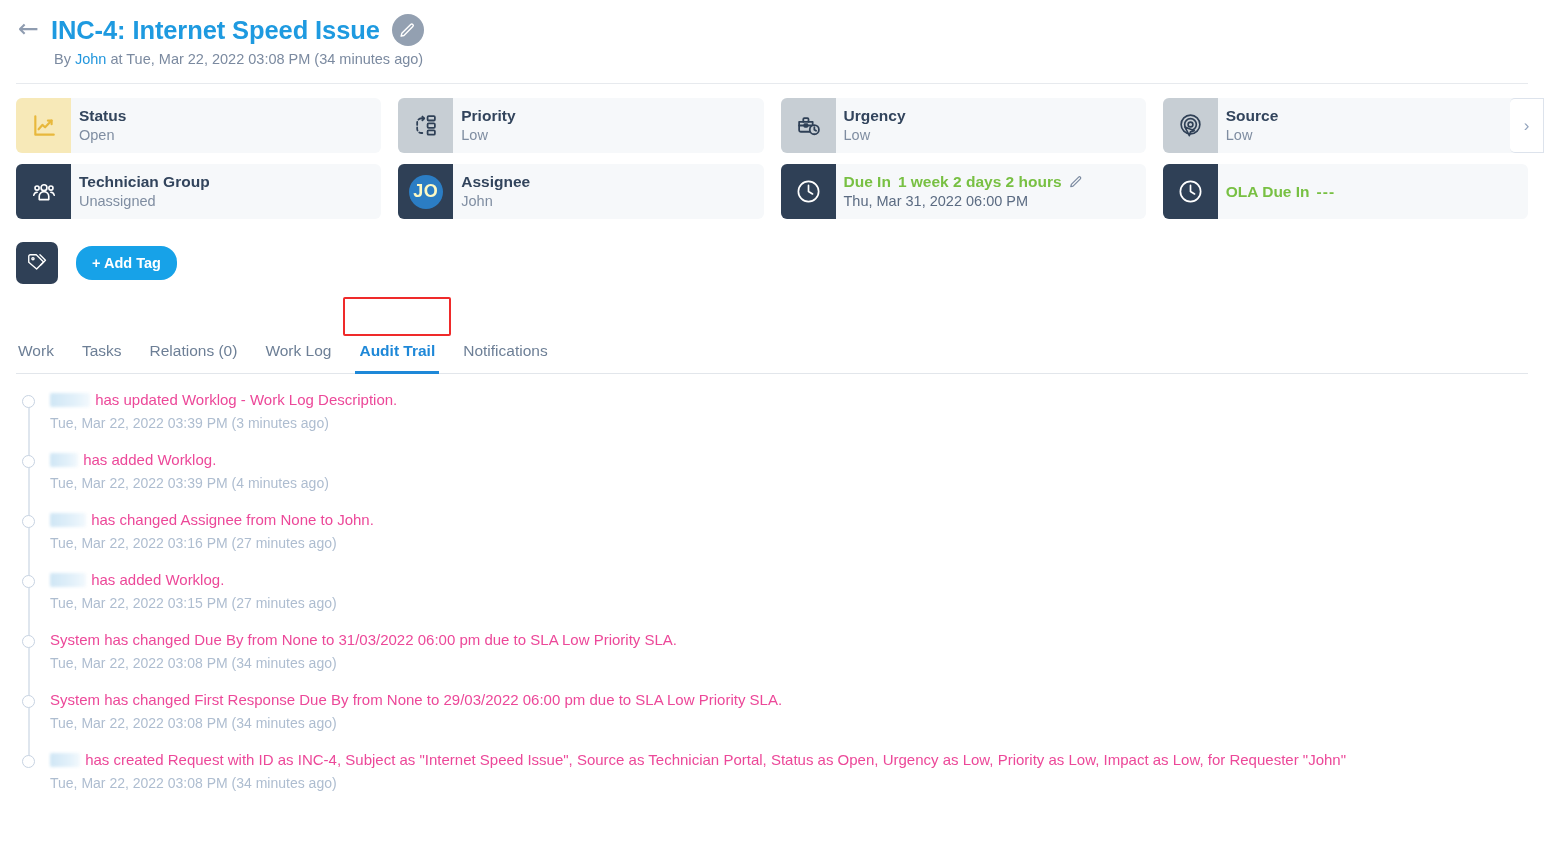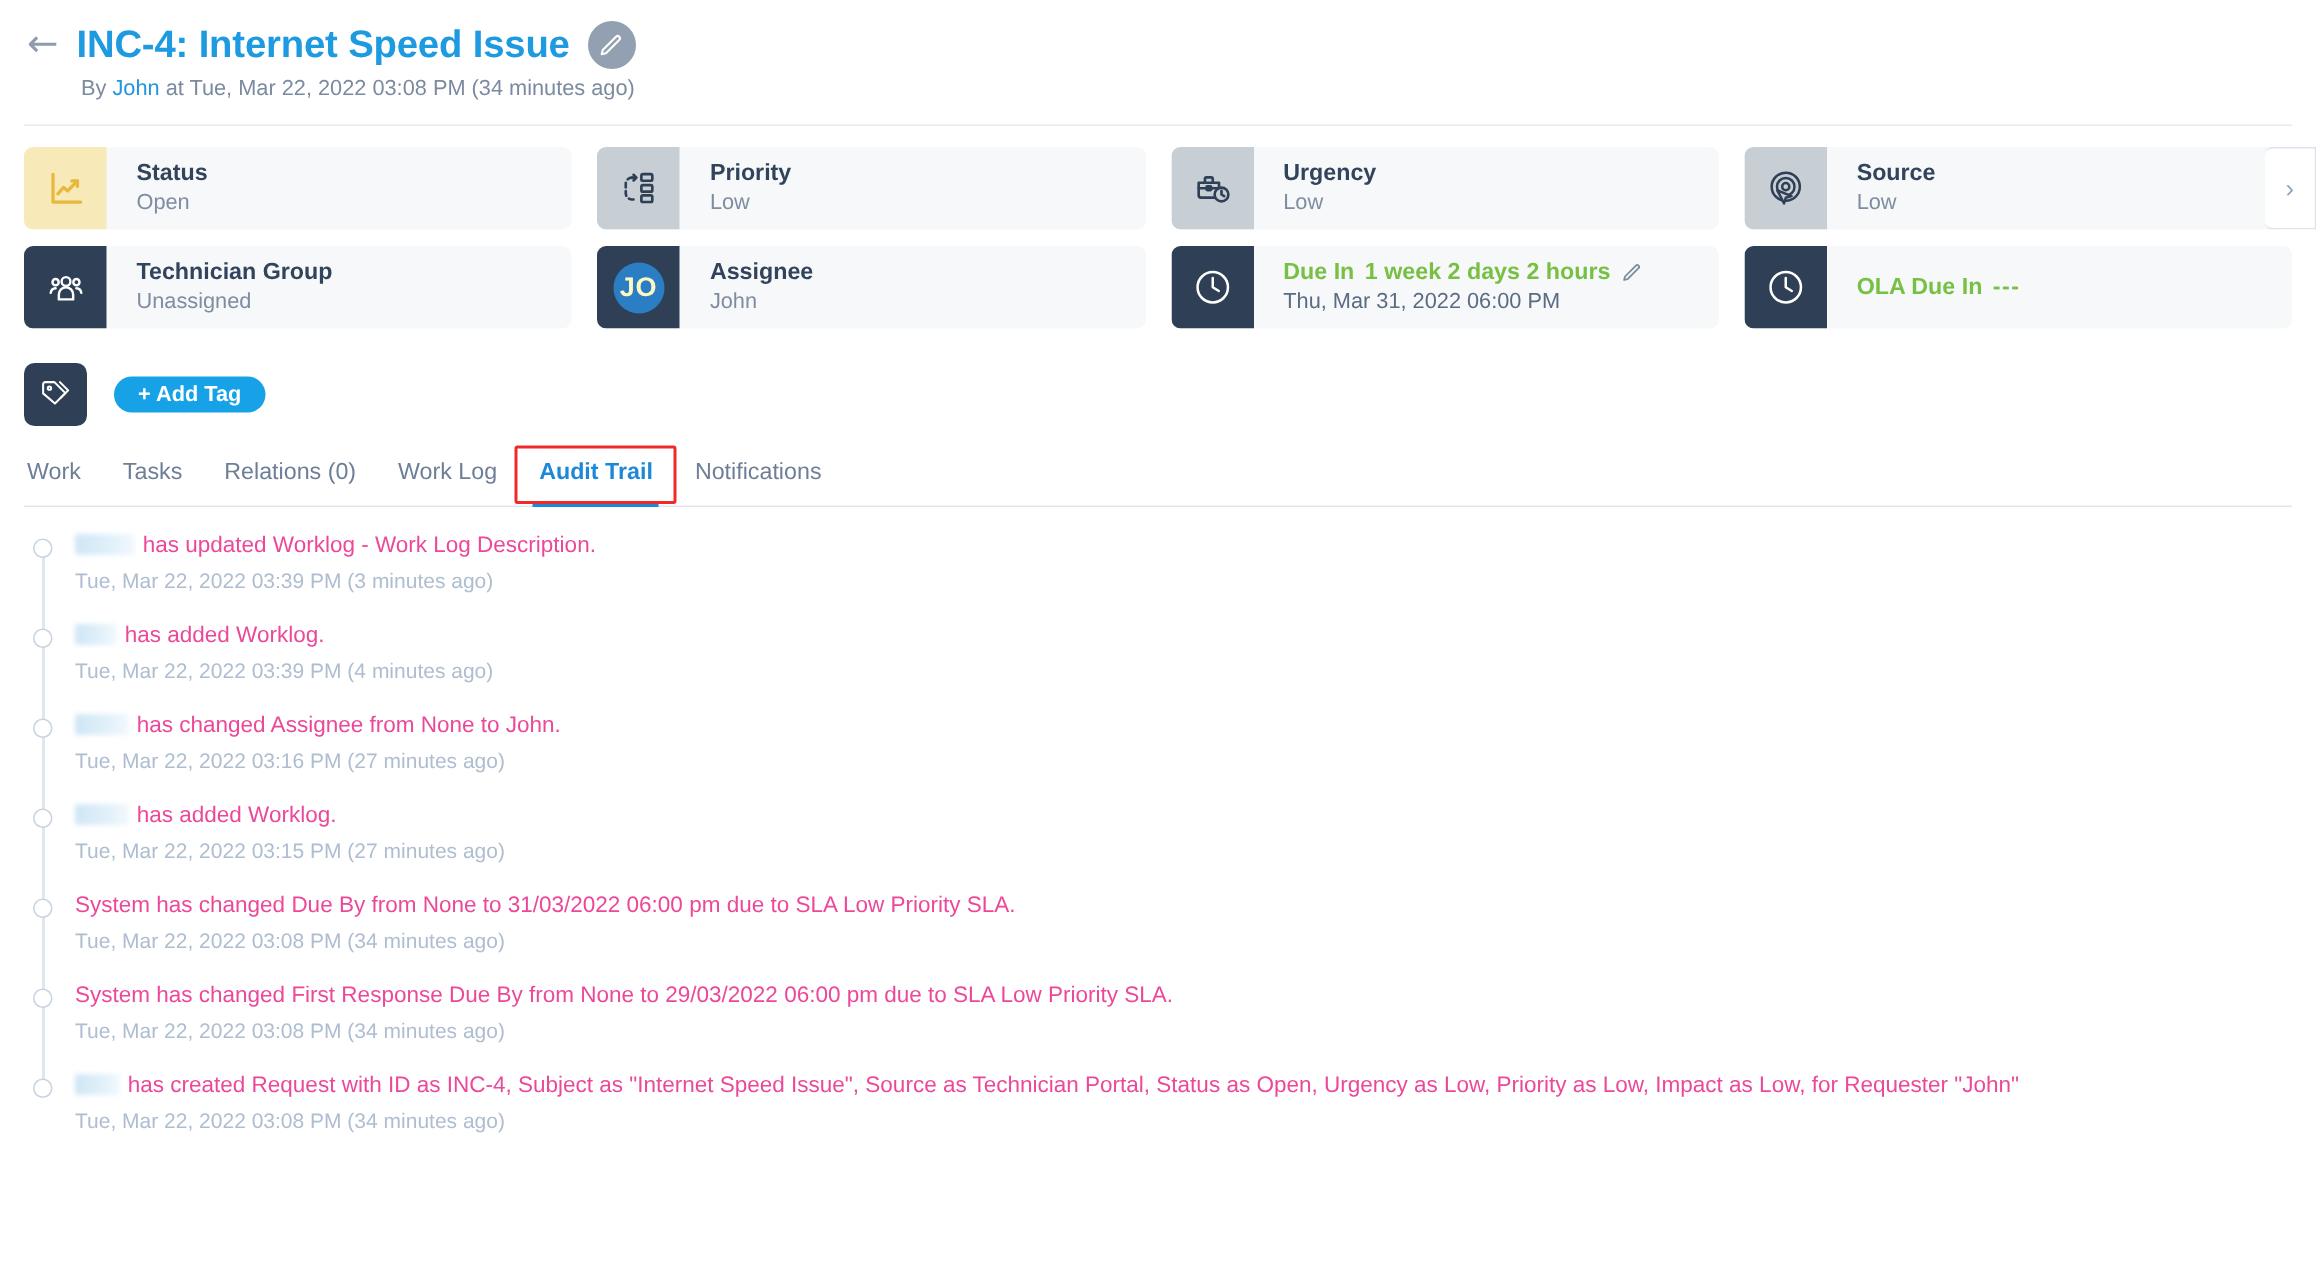--- a/index.html
+++ b/index.html
@@ -50,21 +50,21 @@
   }
   .card-icon {
     width: 55px; flex: 0 0 55px;
     display: flex; align-items: center; justify-content: center;
   }
   .ic-yellow { background: #f7e9b8; }
   .ic-grey   { background: #c7ced4; }
   .ic-navy   { background: #2f4056; }
   .card-body {
     display: flex; flex-direction: column; justify-content: center;
-    padding-left: 20px; min-width: 0;
+    padding-left: 8px; min-width: 0;
   }
   .card-label {
     font-size: 15.5px; font-weight: bold; color: #32445c;
     line-height: 1.28; white-space: nowrap;
   }
   .card-value {
     font-size: 14.5px; color: #7f8da1; line-height: 1.3;
     white-space: nowrap;
   }
   .card-body.green .card-label { color: #78c043; display: flex; align-items: center; gap: 7px; }
@@ -89,31 +89,31 @@
   }
 
   
   .tag-row { display: flex; align-items: center; gap: 18px; padding: 12px 16px 0 16px; }
   .tag-square {
     width: 42px; height: 42px; border-radius: 7px; background: #2f4056;
     display: flex; align-items: center; justify-content: center;
   }
   .add-tag-btn {
     background: #17a2e8; color: #fff; border: none;
-    border-radius: 16px; height: 24px; padding: 0 16px;
+    border-radius: 16px; height: 34px; padding: 0 16px;
     font-size: 14.5px; font-weight: bold; cursor: pointer;
     font-family: "Liberation Sans", sans-serif;
   }
 
   
   .tabs-wrap { margin: 22px 16px 0 16px; position: relative; }
   .tabs { display: flex; align-items: flex-end; gap: 0; }
   .tab {
     font-size: 15.5px; color: #6d7f96; padding: 0 14px 13px 14px;
-    cursor: pointer; white-space: nowrap; position: relative;
+    cursor: pointer; white-space: nowrap; position: relative; margin-top: 36px;
   }
   .tab:first-child { padding-left: 2px; }
   .tab.active { color: #1e88d8; font-weight: bold; }
   .tab.active::after {
     content: ""; position: absolute; left: 10px; right: 10px; bottom: -1px;
     height: 3px; background: #1e88d8;
   }
   .tabs-underline { height: 1px; background: #e2e6eb; }
   .tab-highlight {
     position: absolute; border: 2px solid #ef2a2a; border-radius: 2px;

